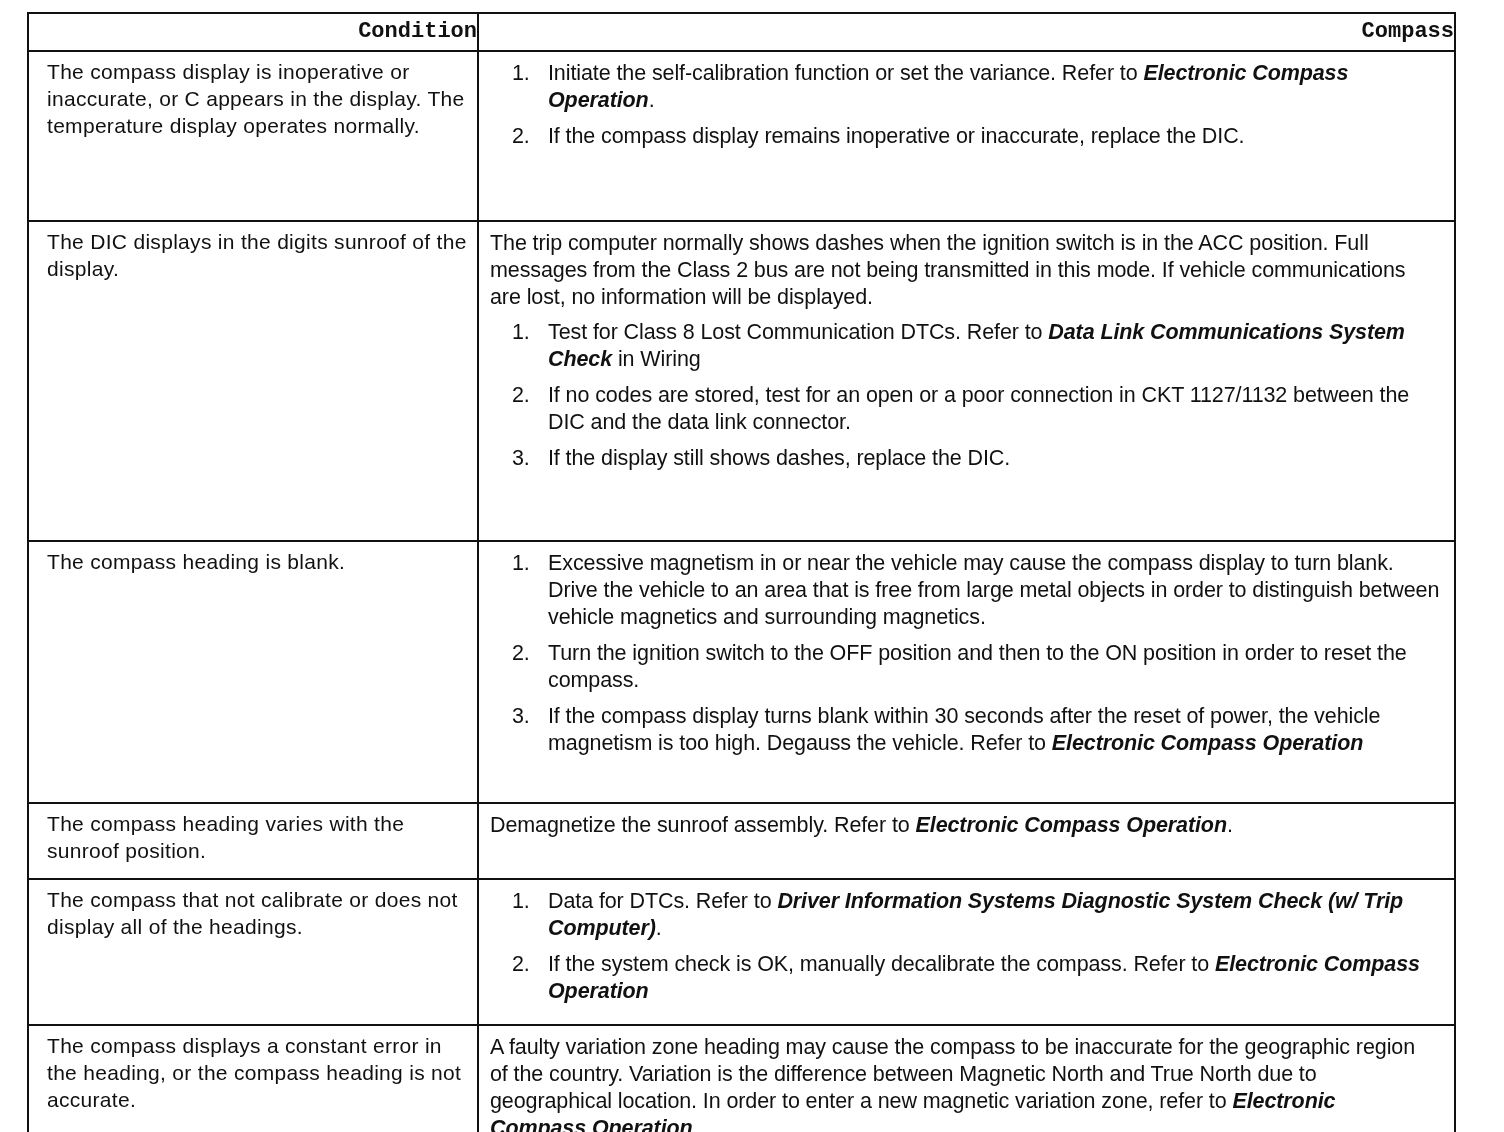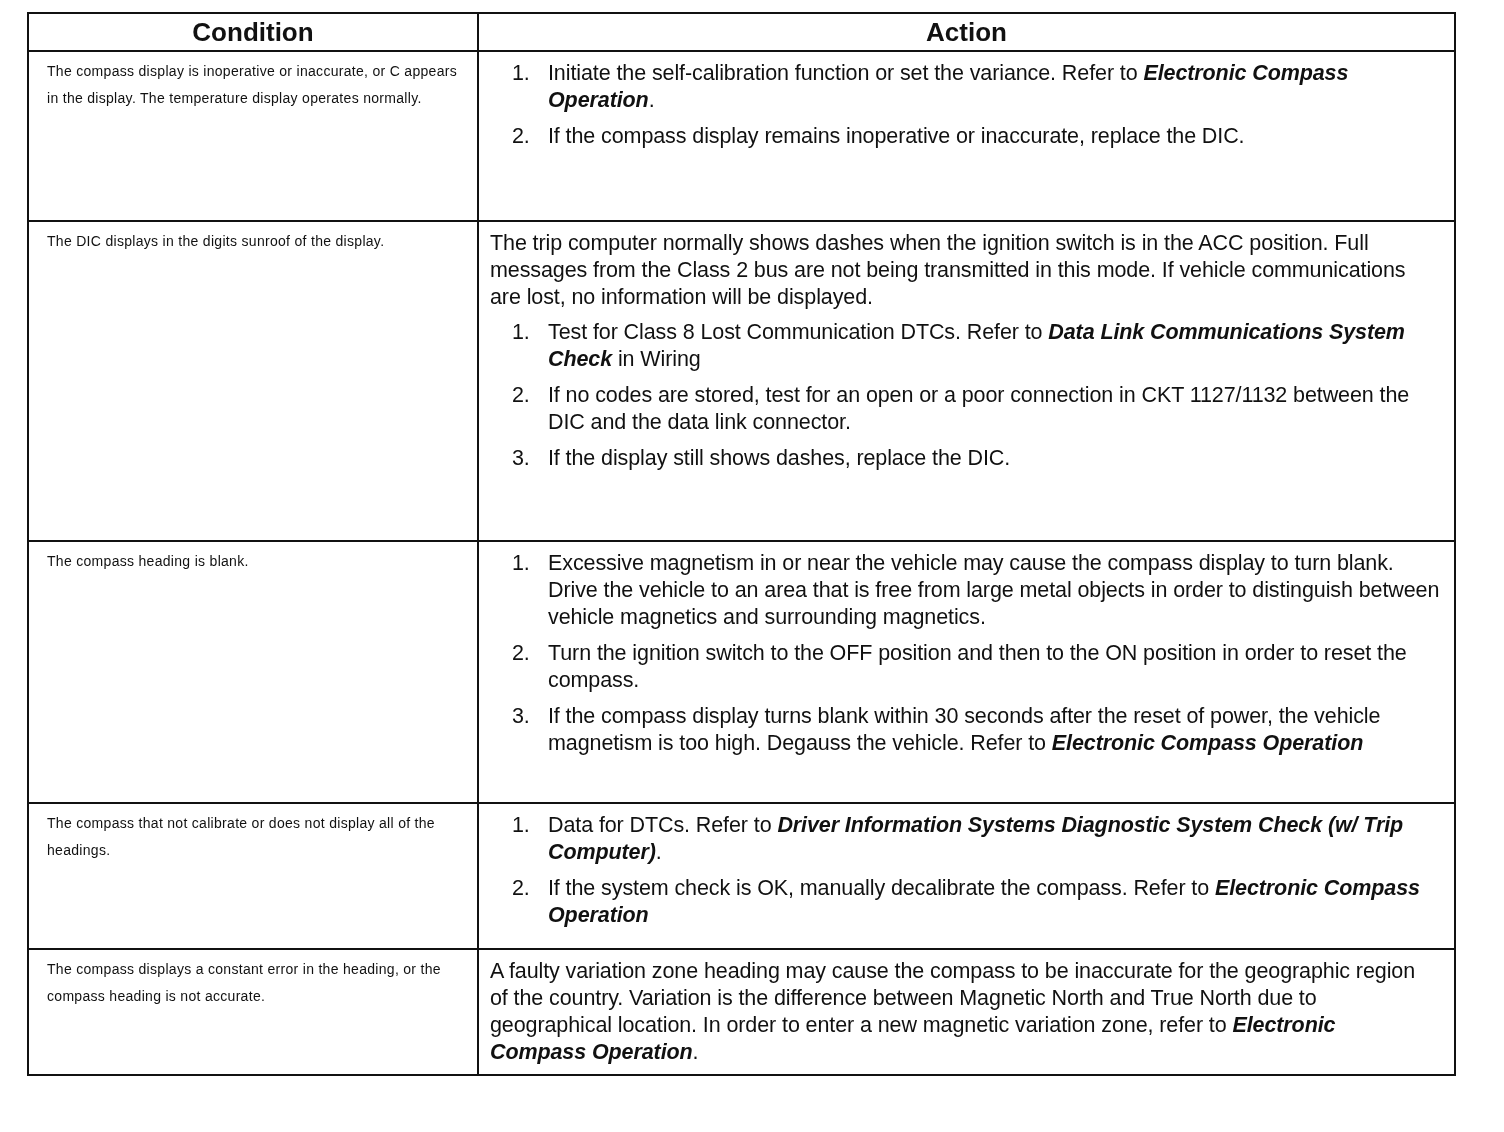--- a/index.html
+++ b/index.html
@@ -1,24 +1,24 @@
 <!DOCTYPE html>
 <html><head>
 <meta charset="utf-8">
 <style>
   html, body { margin: 0; padding: 0; background: #ffffff; }
   body { width: 1504px; height: 1132px; position: relative; overflow: hidden;
          font-family: "Liberation Sans", "DejaVu Sans", sans-serif; color: #111; }
   .tbl { position: absolute; left: 27px; top: 12px; width: 1429px;
          border-collapse: collapse; table-layout: fixed; }
   .tbl td, .tbl th { border: 2px solid #111; vertical-align: top; padding: 0; }
-  .tbl th { height: 36px; font-weight: bold; font-size: 26px; text-align: center;
-            vertical-align: middle; line-height: 36px; }
+  .tbl th { height: 36px; font-weight: bold; font-size: 22px; text-align: right;
+            vertical-align: middle; line-height: 36px; font-family: Liberation Mono, monospace; }
   .col-cond { width: 450px; }
-  .cond { font-size: 14px; line-height: 27px; padding: 6px 8px 0 18px !important;
+  .cond { font-size: 21px; line-height: 27px; padding: 6px 8px 0 18px !important;
           letter-spacing: 0.3px; }
   .act { font-size: 21.5px; line-height: 27px; padding: 8px 8px 0 11px !important;
          letter-spacing: -0.1px; }
   .act .intro { margin: 0 9px 8px 0; }
   .act ol { margin: 0; padding: 0; list-style: none; }
   .act li { position: relative; padding-left: 58px; margin-bottom: 9px; }
   .act li .num { position: absolute; left: 22px; top: 0; }
   i { font-style: italic; font-weight: bold; }
   .r1 td { height: 160px; }
   .r2 td { height: 310px; }
@@ -31,21 +31,21 @@
 <body>
 
 <table class="tbl">
   <colgroup>
       <col class="col-cond">
       <col>
     </colgroup>
   <thead>
     <tr>
       <th>Condition</th>
-      <th>Action</th>
+      <th>Compass</th>
     </tr>
   </thead>
   <tbody>
 
     <tr class="r1">
       <td class="cond">The compass display is inoperative or inaccurate, or C appears in the display. The temperature display operates normally.</td>
       <td class="act no-intro">
         <ol>
           <li><span class="num">1.</span><span>Initiate the self-calibration function or set the variance. Refer to </span><i>Electronic Compass Operation</i><span>.</span></li>
           <li><span class="num">2.</span><span>If the compass display remains inoperative or inaccurate, replace the DIC.</span></li>
@@ -69,20 +69,26 @@
       <td class="cond">The compass heading is blank.</td>
       <td class="act no-intro">
         <ol>
           <li><span class="num">1.</span><span>Excessive magnetism in or near the vehicle may cause the compass display to turn blank. Drive the vehicle to an area that is free from large metal objects in order to distinguish between vehicle magnetics and surrounding magnetics.</span></li>
           <li><span class="num">2.</span><span>Turn the ignition switch to the OFF position and then to the ON position in order to reset the compass.</span></li>
           <li><span class="num">3.</span><span>If the compass display turns blank within 30 seconds after the reset of power, the vehicle magnetism is too high. Degauss the vehicle. Refer to </span><i>Electronic Compass Operation</i></li>
         </ol>
       </td>
     </tr>
 
+    <tr class="r4">
+      <td class="cond">The compass heading varies with the sunroof position.</td>
+      <td class="act">
+        <p class="intro"><span>Demagnetize the sunroof assembly. Refer to </span><i>Electronic Compass Operation</i><span>.</span></p>
+      </td>
+    </tr>
 
     <tr class="r5">
       <td class="cond">The compass that not calibrate or does not display all of the headings.</td>
       <td class="act no-intro">
         <ol>
           <li><span class="num">1.</span><span>Data for DTCs. Refer to </span><i>Driver Information Systems Diagnostic System Check (w/ Trip Computer)</i><span>.</span></li>
           <li><span class="num">2.</span><span>If the system check is OK, manually decalibrate the compass. Refer to </span><i>Electronic Compass Operation</i></li>
         </ol>
       </td>
     </tr>

